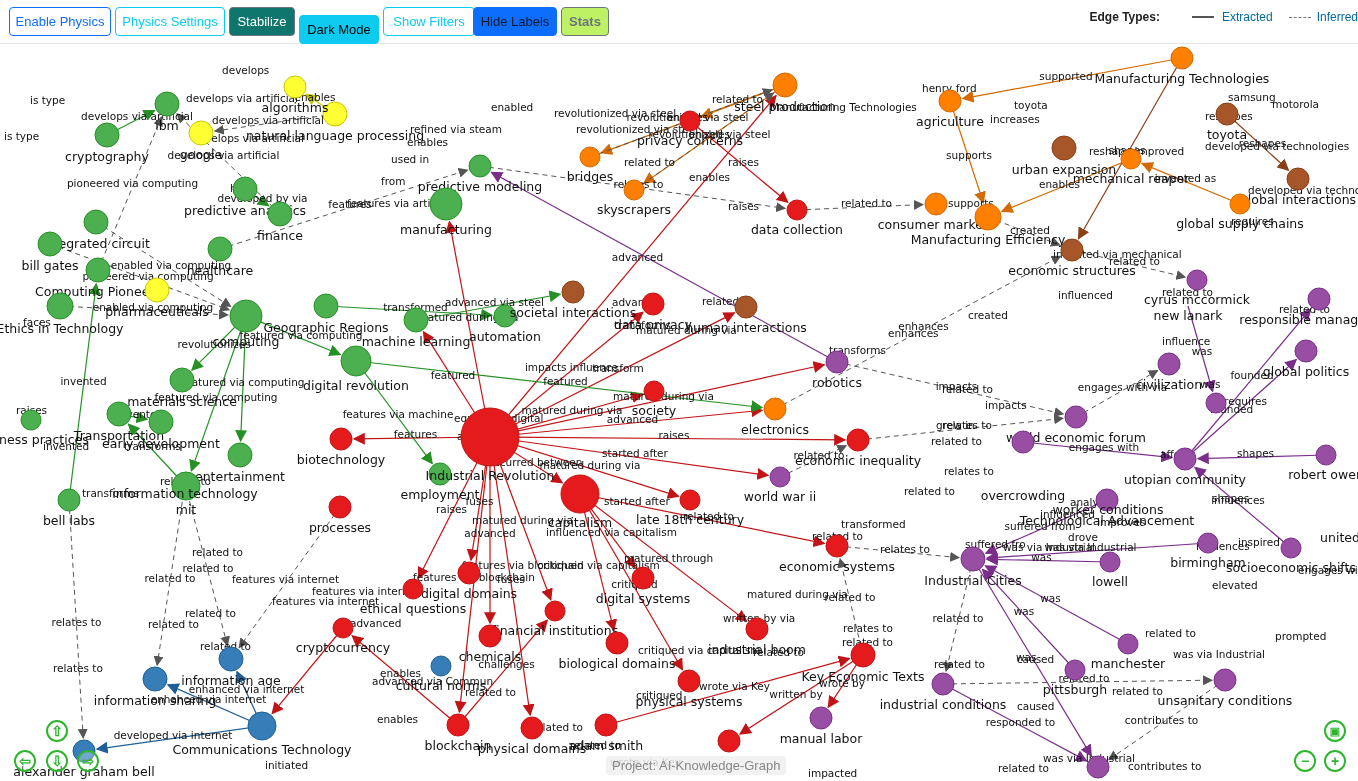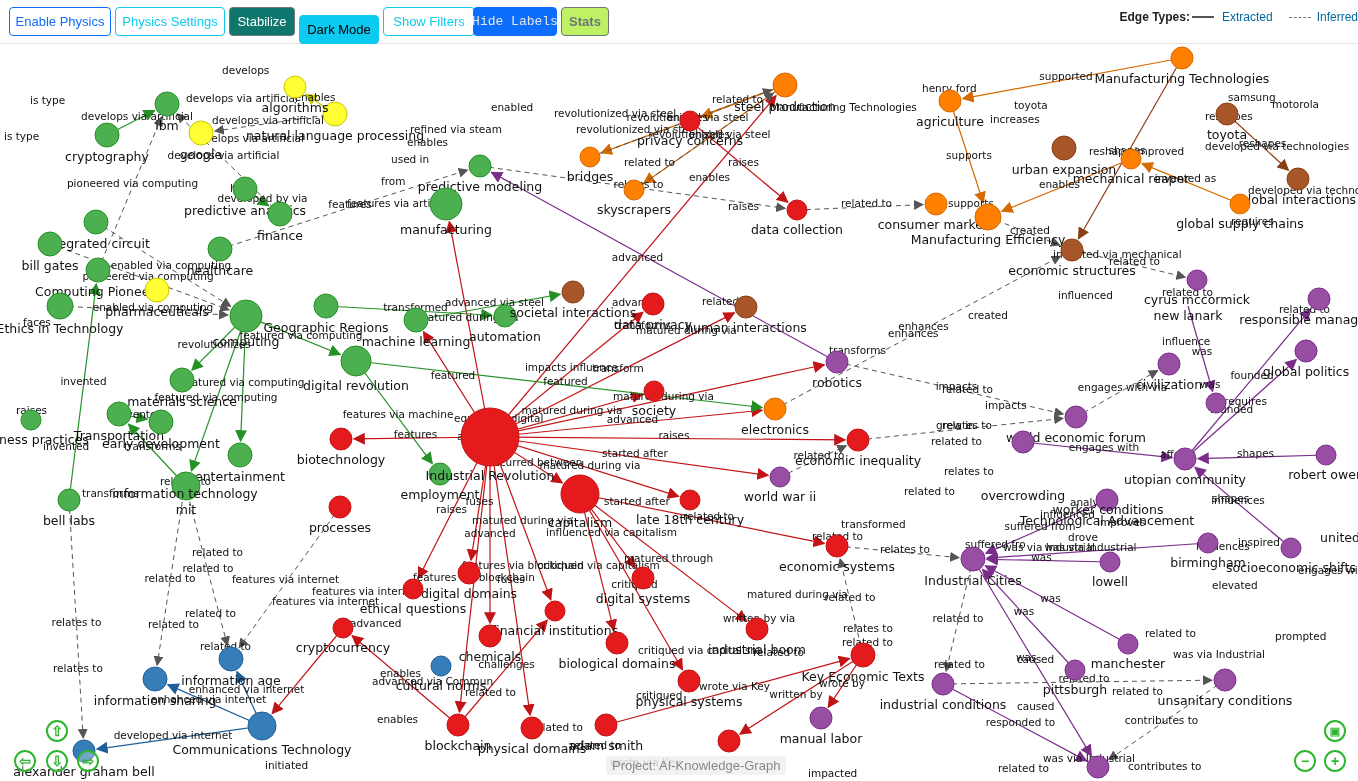--- a/index.html
+++ b/index.html
@@ -4,24 +4,24 @@
 <style>
   * { box-sizing: border-box; margin: 0; padding: 0; }
   html, body { width: 1358px; height: 781px; overflow: hidden; background: #ffffff; font-family: "Liberation Sans", sans-serif; }
   #app { position: relative; width: 1358px; height: 781px; }
   #toolbar { position: absolute; left: 0; top: 0; width: 1358px; height: 44px; background: #ffffff; border-bottom: 1px solid #e4e4e4; z-index: 5; }
   .btn { position: absolute; top: 7px; height: 29px; font-size: 13px; border-radius: 4px; display: flex; align-items: center; justify-content: center; border: 1px solid; cursor: pointer; padding: 0 8px; font-family: "Liberation Sans", sans-serif; white-space: nowrap; }
   .btn-outline-primary { color: #0d6efd; border-color: #0d6efd; background: #fff; }
   .btn-outline-info { color: #0dcaf0; border-color: #0dcaf0; background: #fff; }
   .btn-secondary { color: #fff; background: #0f766e; border-color: #6c757d; }
   .btn-info { color: #000; background: #0dcaf0; border-color: #0dcaf0; }
-  .btn-primary { color: #e5e5e5; background: #0d6efd; border-color: #0d6efd; font-family: Liberation Mono, monospace; }
+  .btn-primary { color: #0f172a; background: #0d6efd; border-color: #0d6efd; }
   .btn-outline-secondary { color: #6c757d; border-color: #6c757d; background: #bef264; font-weight: bold; }
   #legend { position: absolute; right: 0; top: 8px; height: 18px; display: flex; align-items: center; font-size: 12px; color: #222; }
-  #legend .lg-title { font-weight: bold; margin-right: 2px; }
+  #legend .lg-title { font-weight: bold; margin-right: 32px; }
   #legend .lg-solid { display: inline-block; width: 22px; border-top: 2px solid #555; margin-right: 8px; }
   #legend .lg-dash { display: inline-block; width: 22px; border-top: 1px dashed #777; margin-right: 6px; margin-left: 16px; }
   #legend .lg-label { color: #0369a1; }
   #graph { position: absolute; left: 0; top: 44px; width: 1358px; height: 737px; }
   #graph svg { width: 100%; height: 100%; display: block; }
   .node-label { font-family: "DejaVu Sans", sans-serif; font-size: 12.5px; fill: #111; }
   .edge-label { font-family: "DejaVu Sans", sans-serif; font-size: 10.5px; fill: #111; }
   .nav-btn { position: absolute; width: 22px; height: 22px; border: 2px solid #2fb62f; border-radius: 50%; display: flex; align-items: center; justify-content: center; color: #2fb62f; font-size: 14px; font-weight: bold; background: rgba(255,255,255,0.3); cursor: pointer; z-index: 6; }
   #project-badge { position: absolute; left: 606px; top: 756px; padding: 2px 6px; background: rgba(240,240,240,0.85); color: #888; font-size: 13px; border-radius: 3px; z-index: 6; }
 </style>

